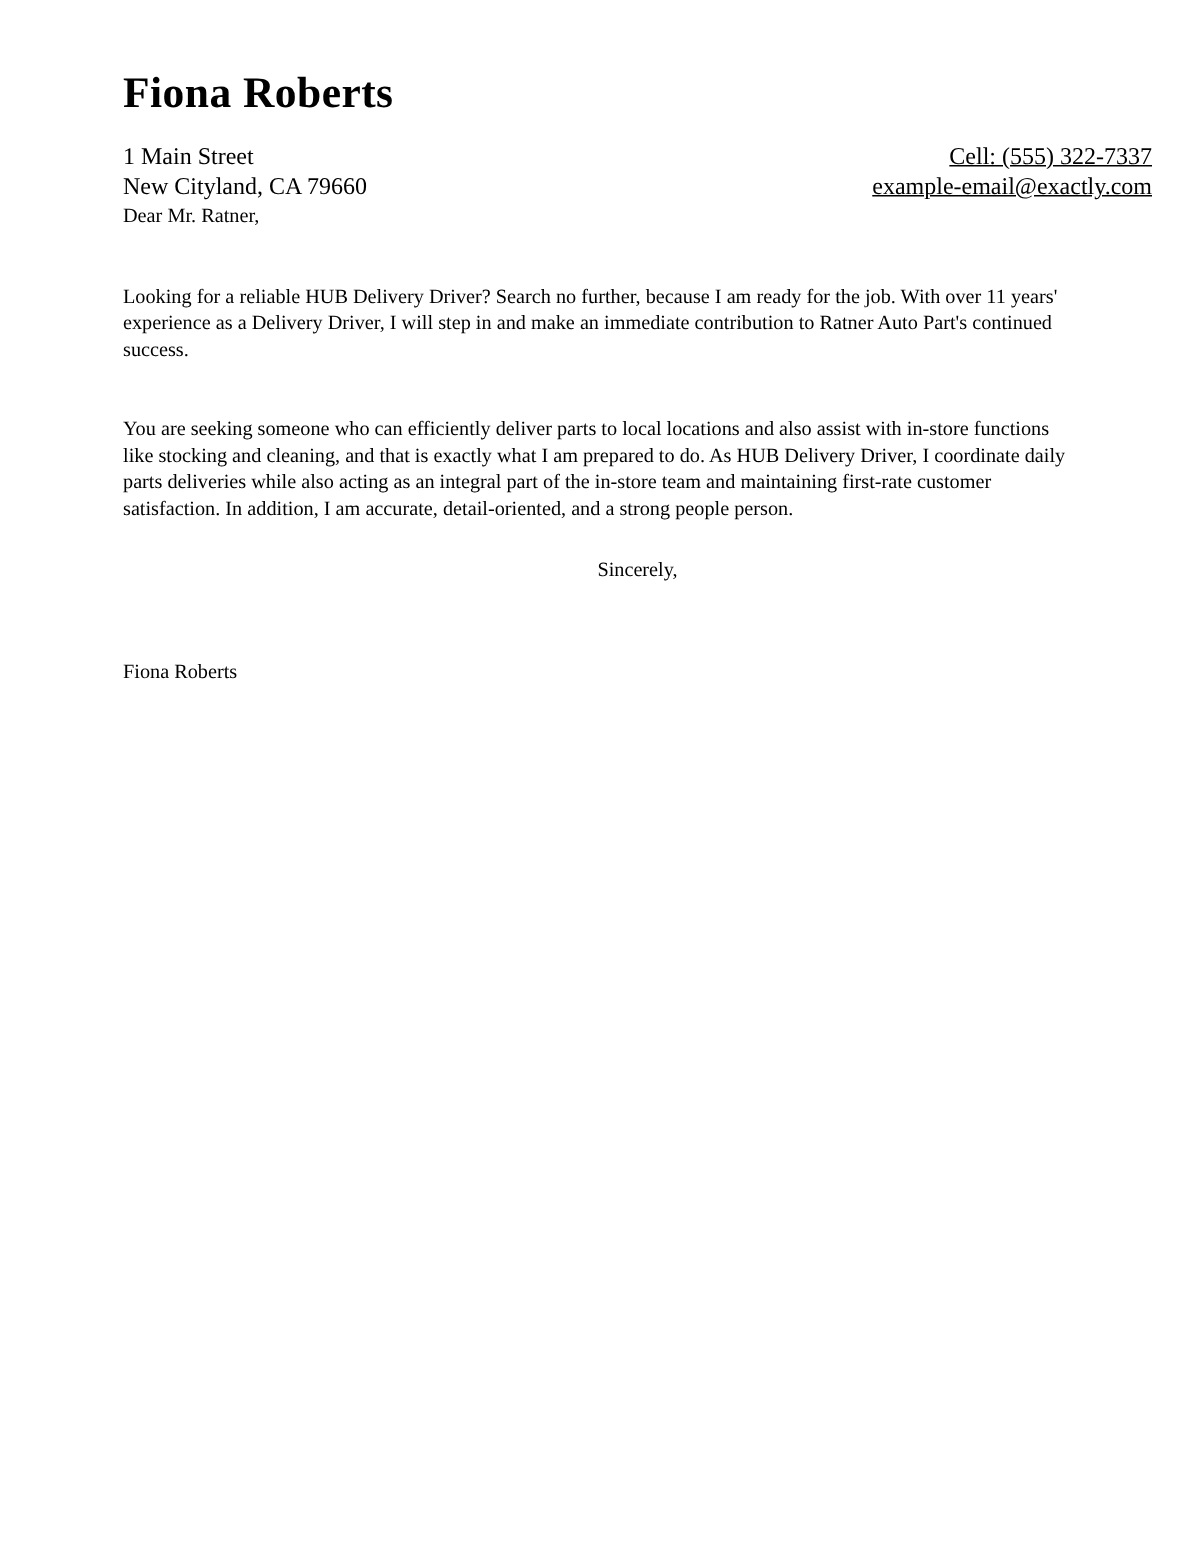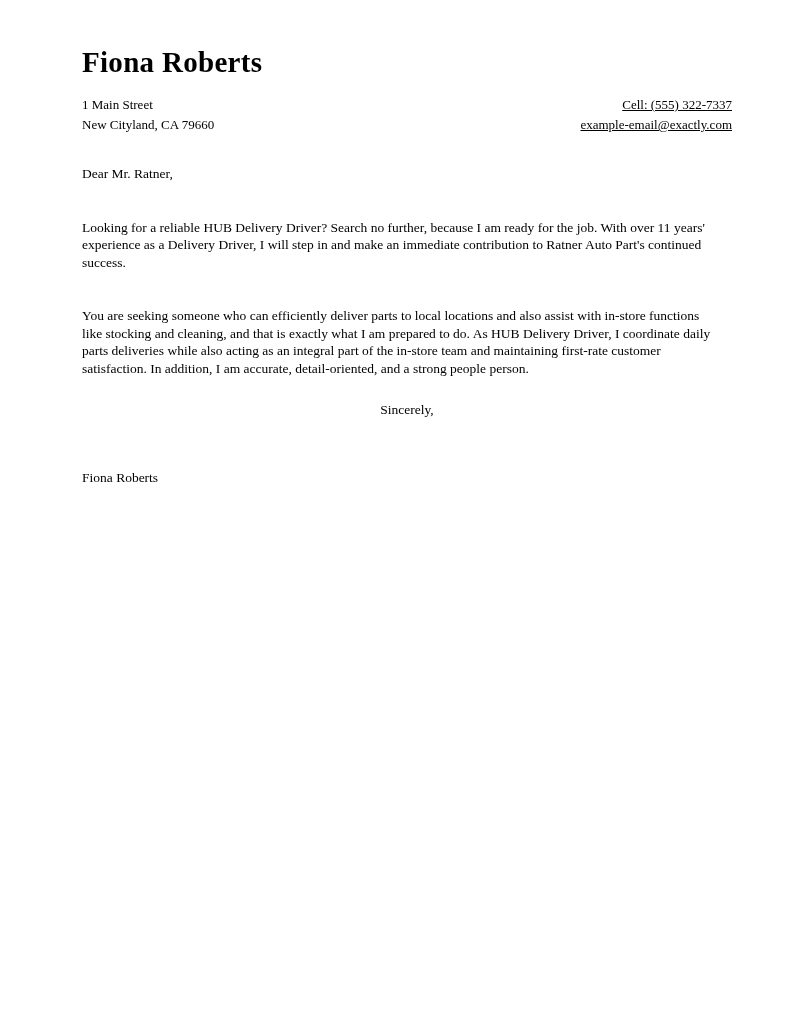--- a/index.html
+++ b/index.html
@@ -10,42 +10,41 @@
   body {
     width: 800px;
     height: 1035px;
     background: #ffffff;
     color: #000000;
     font-family: "Liberation Serif", serif;
   }
   .page {
     width: 800px;
     height: 954px;
-    padding: 46px 68px 0 82px;
+    padding: 46px 32px 0 82px;
   }
   .name {
     font-family: "Liberation Serif", serif;
     font-size: 29px;
     font-weight: bold;
     letter-spacing: 0.3px;
     margin: 0 0 16px 0;
   }
   .header-row {
     display: flex;
     justify-content: space-between;
     align-items: flex-end;
-    font-size: 13px;
+    font-size: 16px;
     line-height: 20px;
   }
   .contact {
     text-align: right;
     text-decoration: underline;
   }
   .salutation {
-    margin-top: 30px;
     font-size: 13.5px;
     line-height: 17.5px;
   }
   .para {
     margin: 36px 0 0 0;
     font-size: 13.5px;
     line-height: 17.5px;
     max-width: 640px;
   }
   .closing {

